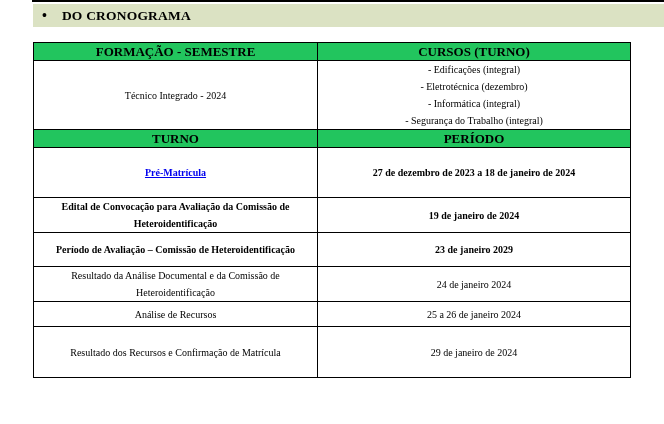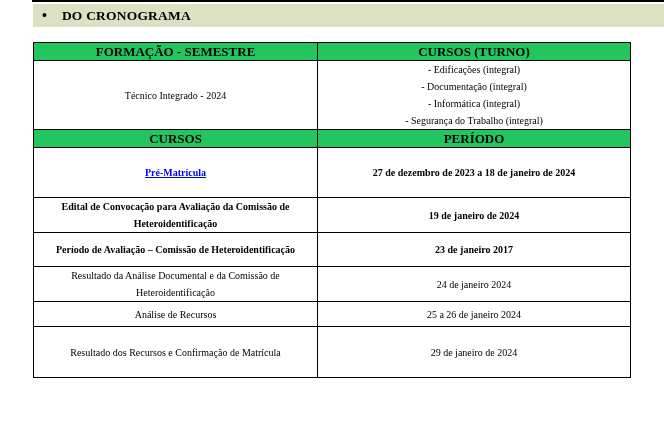--- a/index.html
+++ b/index.html
@@ -61,49 +61,49 @@
   <tbody>
       <tr>
     <th>FORMAÇÃO - SEMESTRE</th>
     <th>CURSOS (TURNO)</th>
   </tr>
 
   <tr>
     <td style="height:66px">Técnico Integrado - 2024</td>
     <td class="courses">
       <div>- Edificações (integral)</div>
-      <div>- Documentação (integral)</div>
+      <div>- Eletrotécnica (dezembro)</div>
       <div>- Informática (integral)</div>
       <div>- Segurança do Trabalho (integral)</div>
     </td>
   </tr>
 
   <tr>
-    <th>CURSOS</th>
+    <th>TURNO</th>
     <th>PERÍODO</th>
   </tr>
 
   <tr>
     <td class="event" style="height:35px">
       <a class="doc-link">Pré-Matrícula</a>
     </td>
     <td class="bold">
       <div class="narrow">27 de dezembro de 2023 a 18 de janeiro de 2024</div>
     </td>
   </tr>
 
 
   <tr>
     <td class="event bold" style="height:34px">Edital de Convocação para Avaliação da Comissão de Heteroidentificação</td>
     <td class="bold">19 de janeiro de 2024</td>
   </tr>
 
   <tr>
     <td class="event bold" style="height:33px">Período de Avaliação – Comissão de Heteroidentificação</td>
-    <td class="bold">23 de janeiro 2017</td>
+    <td class="bold">23 de janeiro 2029</td>
   </tr>
 
   <tr>
     <td class="event" style="height:30px">Resultado da Análise Documental e da Comissão de Heteroidentificação</td>
     <td class="va-top">24 de janeiro 2024</td>
   </tr>
 
   <tr>
     <td class="event" style="height:24px">Análise de Recursos</td>
     <td>25 a 26 de janeiro 2024</td>

